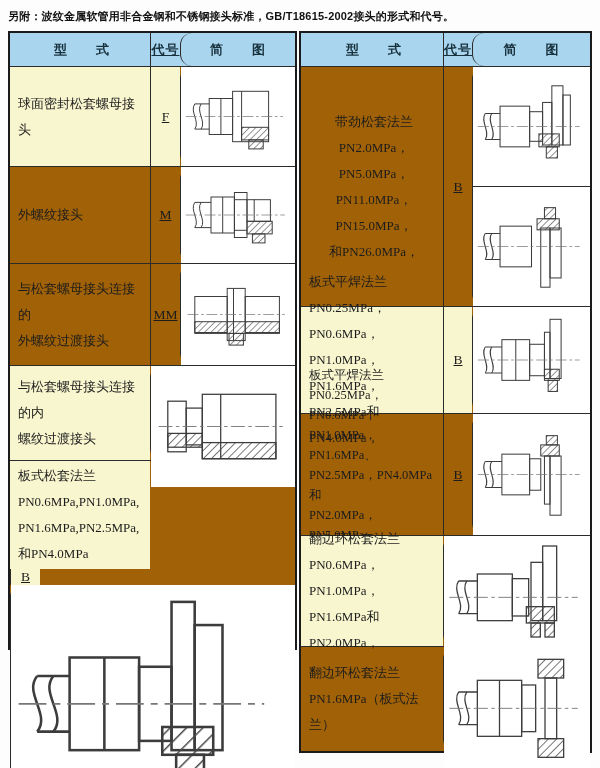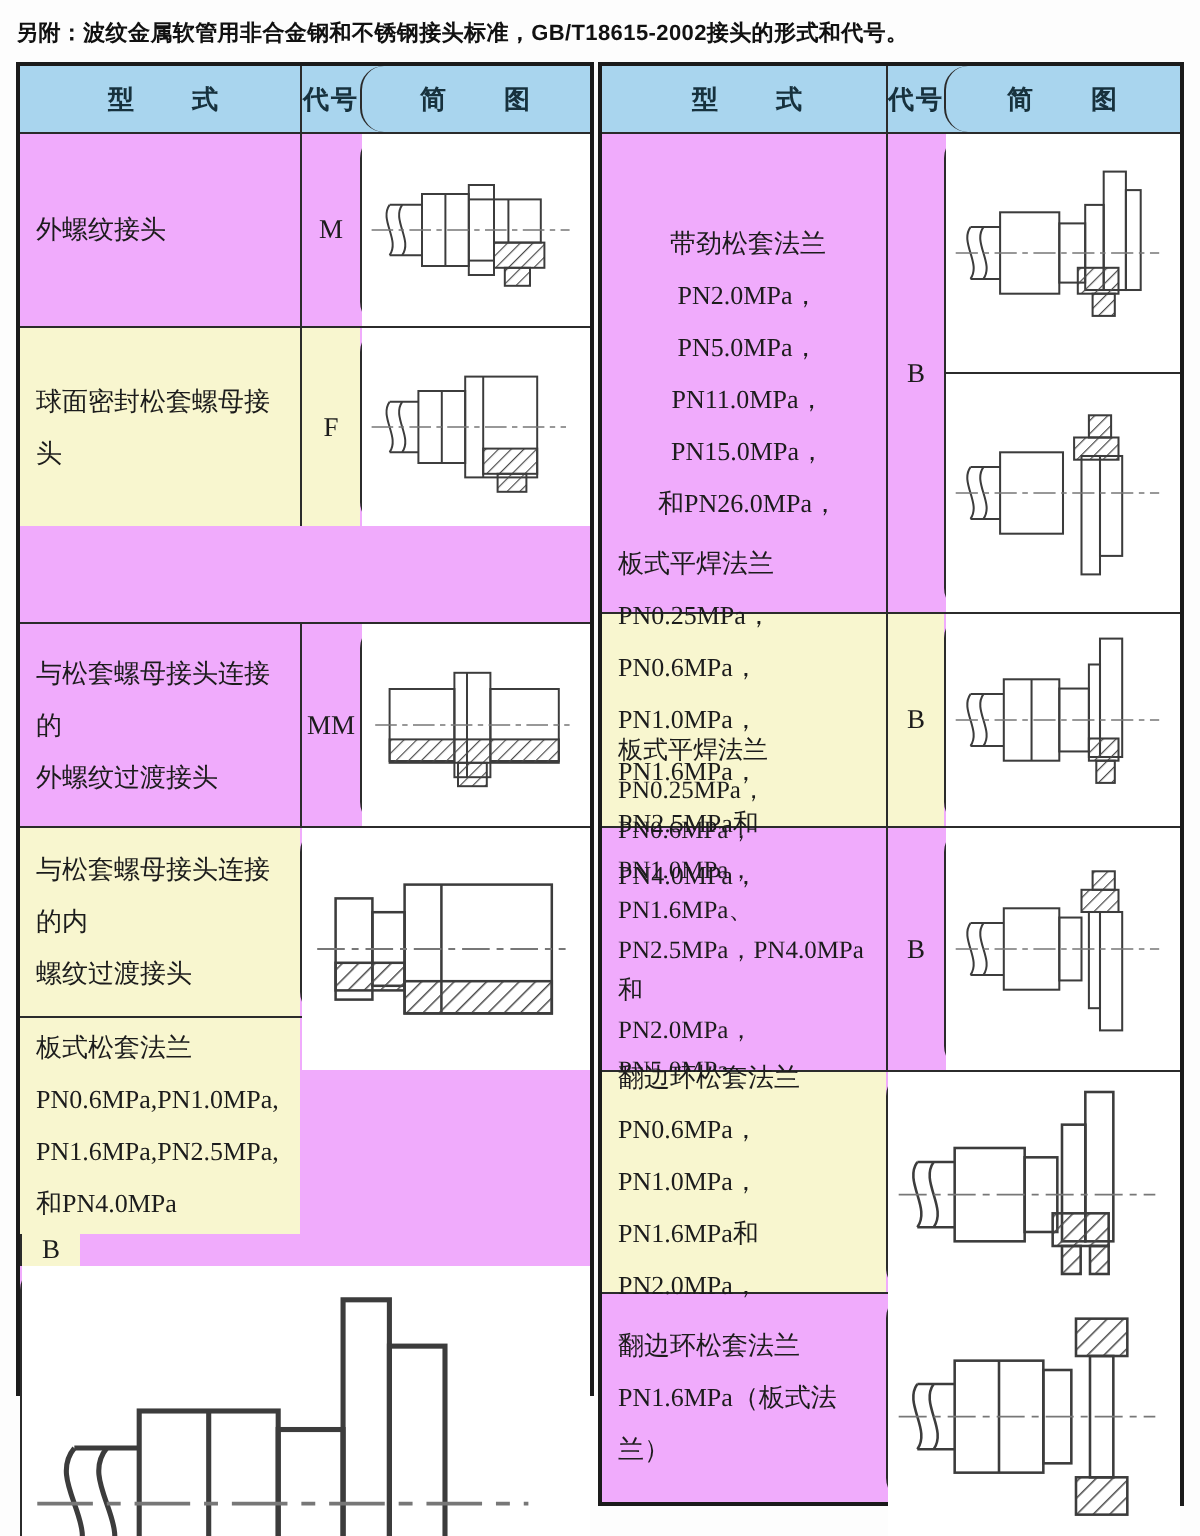--- a/index.html
+++ b/index.html
@@ -3,34 +3,34 @@
 <meta charset="utf-8">
 <style>
   * { margin:0; padding:0; box-sizing:border-box; }
   html,body { width:600px; height:768px; background:#fdfdfd; overflow:hidden;
     font-family:"Liberation Serif","DejaVu Serif",serif; color:#1c1c1c; }
   .page { width:600px; height:768px; padding:9px 8px 0 8px; }
   .doc-title { font-family:"Liberation Sans","DejaVu Sans",sans-serif;
     font-weight:bold; font-size:11px; color:#111; margin-bottom:7px;
     letter-spacing:0.2px; white-space:nowrap; }
   .tables { display:flex; gap:2px; align-items:flex-start; }
-  .ftable { border:2px solid #1b1b1b; background:#f0abfc; }
+  .ftable { border:2px solid #1b1b1b; background:#a16207; }
   .ftable.left  { width:289px; }
   .ftable.right { width:293px; }
   .trow { display:flex; border-top:1px solid #2b2b2b; }
   .trow:first-child { border-top:none; }
   .hrow { height:33px; background:#a9d5ee; }
   .cell { border-left:1px solid #2b2b2b; display:flex; align-items:center; }
   .cell:first-child { border-left:none; }
   .c-type { padding:2px 4px 2px 8px; }
   .left  .c-type { width:140px; }
   .right .c-type { width:142px; }
   .left  .c-code { width:30px; }
   .right .c-code { width:29px; }
-  .c-code { justify-content:center; font-size:13.5px; }
+  .c-code { justify-content:center; font-size:13.5px;text-decoration:underline; }
   .c-diag { flex:1; flex-direction:column; align-items:stretch; padding:0;border-radius:12px; }
   .hrow .cell { justify-content:center; font-family:"Liberation Sans","DejaVu Sans",sans-serif;
     font-weight:bold; font-size:13px; color:#17313d; letter-spacing:1px; }
   .hl { background:#f8f6cf; }
   .type-label { font-size:13px; line-height:26px; white-space:pre-line; }
   .type-label.compact { font-size:12.5px; line-height:20px; }
   .sub-diag { flex:1; display:flex; align-items:center; justify-content:center;
     background:#fff; padding:3px; }
   .sub-diag + .sub-diag { border-top:1px solid #2b2b2b; }
   .sub-diag svg { width:100%; height:100%; }
@@ -50,21 +50,43 @@
 <div class="page">
   <div class="doc-title">另附：波纹金属软管用非合金钢和不锈钢接头标准，GB/T18615-2002接头的形式和代号。</div>
 
   <div class="tables">
     <div class="ftable left">
       <div class="trow hrow">
         <div class="cell c-type">型　　式</div>
         <div class="cell c-code">代号</div>
         <div class="cell c-diag" style="align-items:center;justify-content:center;flex-direction:row">简　　图</div>
       </div>
-    <div class="trow" style="height: 97px;">
+    <div class="trow" style="height: 100px;">
+          <div class="cell c-type hl">
+            <div class="type-label">球面密封松套螺母接头</div>
+          </div>
+          <div class="cell c-code hl">F</div>
+          <div class="cell c-diag">
+            <div class="sub-diag">
+              <svg viewBox="0 0 120 100" preserveAspectRatio="xMidYMid meet">
+                <path d="M28 36 H12 M28 64 H12" fill="none" stroke="#3c3c3c" stroke-width="1.1"></path>
+                <path d="M12 36 C 6 44.4 18 55.599999999999994 12 64" fill="none" stroke="#3c3c3c" stroke-width="1.1"></path>
+                <path d="M19 36 C 13 44.4 25 55.599999999999994 19 64" fill="none" stroke="#3c3c3c" stroke-width="1.1"></path>
+                <rect x="28" y="30" width="26" height="40" fill="none" stroke="#3c3c3c" stroke-width="1.1"></rect>
+                <line x1="41" y1="30" x2="41" y2="70" stroke="#3c3c3c" stroke-width="1.1"></line>
+                <rect x="54" y="22" width="40" height="56" fill="none" stroke="#3c3c3c" stroke-width="1.1"></rect>
+                <line x1="64" y1="22" x2="64" y2="78" stroke="#3c3c3c" stroke-width="1.1"></line>
+                <rect x="64" y="62" width="30" height="14" fill="url(#hp)" stroke="#3c3c3c" stroke-width="1.1"></rect>
+                <rect x="72" y="76" width="16" height="10" fill="url(#hp)" stroke="#3c3c3c" stroke-width="1.1"></rect>
+                <line x1="2" y1="50" x2="110" y2="50" stroke="#777" stroke-width="0.8" stroke-dasharray="12 3 3 3"></line>
+              </svg>
+            </div>
+          </div>
+        </div>
+        <div class="trow" style="height: 97px;">
           <div class="cell c-type">
             <div class="type-label">外螺纹接头</div>
           </div>
           <div class="cell c-code">M</div>
           <div class="cell c-diag">
             <div class="sub-diag">
               <svg viewBox="0 0 120 100" preserveAspectRatio="xMidYMid meet">
                 <path d="M30 36 H12 M30 64 H12" fill="none" stroke="#3c3c3c" stroke-width="1.1"></path>
                 <path d="M12 36 C 6 44.4 18 55.599999999999994 12 64" fill="none" stroke="#3c3c3c" stroke-width="1.1"></path>
                 <path d="M19 36 C 13 44.4 25 55.599999999999994 19 64" fill="none" stroke="#3c3c3c" stroke-width="1.1"></path>
@@ -75,43 +97,21 @@
                 <line x1="56" y1="67" x2="70" y2="67" stroke="#3c3c3c" stroke-width="1.1"></line>
                 <rect x="70" y="33" width="26" height="24" fill="none" stroke="#3c3c3c" stroke-width="1.1"></rect>
                 <line x1="78" y1="33" x2="78" y2="57" stroke="#3c3c3c" stroke-width="1.1"></line>
                 <rect x="70" y="57" width="28" height="14" fill="url(#hp)" stroke="#3c3c3c" stroke-width="1.1"></rect>
                 <rect x="76" y="71" width="14" height="10" fill="url(#hp)" stroke="#3c3c3c" stroke-width="1.1"></rect>
                 <line x1="2" y1="50" x2="112" y2="50" stroke="#777" stroke-width="0.8" stroke-dasharray="12 3 3 3"></line>
               </svg>
             </div>
           </div>
         </div>
-        <div class="trow" style="height: 100px;">
-          <div class="cell c-type hl">
-            <div class="type-label">球面密封松套螺母接头</div>
-          </div>
-          <div class="cell c-code hl">F</div>
-          <div class="cell c-diag">
-            <div class="sub-diag">
-              <svg viewBox="0 0 120 100" preserveAspectRatio="xMidYMid meet">
-                <path d="M28 36 H12 M28 64 H12" fill="none" stroke="#3c3c3c" stroke-width="1.1"></path>
-                <path d="M12 36 C 6 44.4 18 55.599999999999994 12 64" fill="none" stroke="#3c3c3c" stroke-width="1.1"></path>
-                <path d="M19 36 C 13 44.4 25 55.599999999999994 19 64" fill="none" stroke="#3c3c3c" stroke-width="1.1"></path>
-                <rect x="28" y="30" width="26" height="40" fill="none" stroke="#3c3c3c" stroke-width="1.1"></rect>
-                <line x1="41" y1="30" x2="41" y2="70" stroke="#3c3c3c" stroke-width="1.1"></line>
-                <rect x="54" y="22" width="40" height="56" fill="none" stroke="#3c3c3c" stroke-width="1.1"></rect>
-                <line x1="64" y1="22" x2="64" y2="78" stroke="#3c3c3c" stroke-width="1.1"></line>
-                <rect x="64" y="62" width="30" height="14" fill="url(#hp)" stroke="#3c3c3c" stroke-width="1.1"></rect>
-                <rect x="72" y="76" width="16" height="10" fill="url(#hp)" stroke="#3c3c3c" stroke-width="1.1"></rect>
-                <line x1="2" y1="50" x2="110" y2="50" stroke="#777" stroke-width="0.8" stroke-dasharray="12 3 3 3"></line>
-              </svg>
-            </div>
-          </div>
-        </div>
-        <div class="trow" style="height: 102px; margin-top: 48px;">
+        <div class="trow" style="height: 102px;">
           <div class="cell c-type">
             <div class="type-label">与松套螺母接头连接的
 外螺纹过渡接头</div>
           </div>
           <div class="cell c-code">MM</div>
           <div class="cell c-diag">
             <div class="sub-diag">
               <svg viewBox="0 0 120 100" preserveAspectRatio="xMidYMid meet">
                 <rect x="12" y="30" width="36" height="40" fill="none" stroke="#3c3c3c" stroke-width="1.1"></rect>
                 <rect x="48" y="21" width="20" height="58" fill="none" stroke="#3c3c3c" stroke-width="1.1"></rect>

